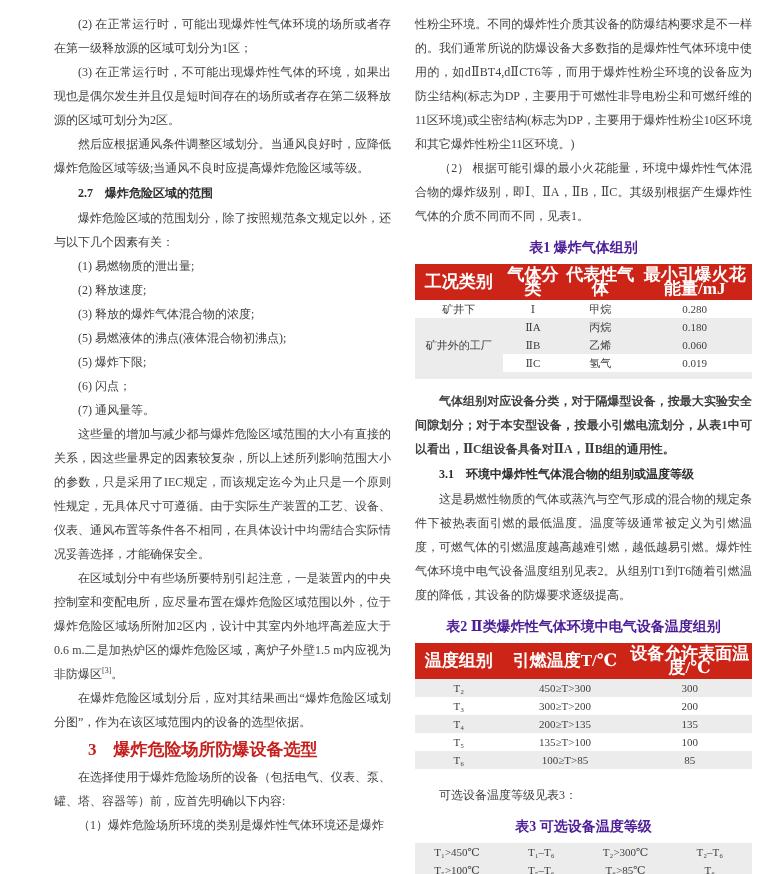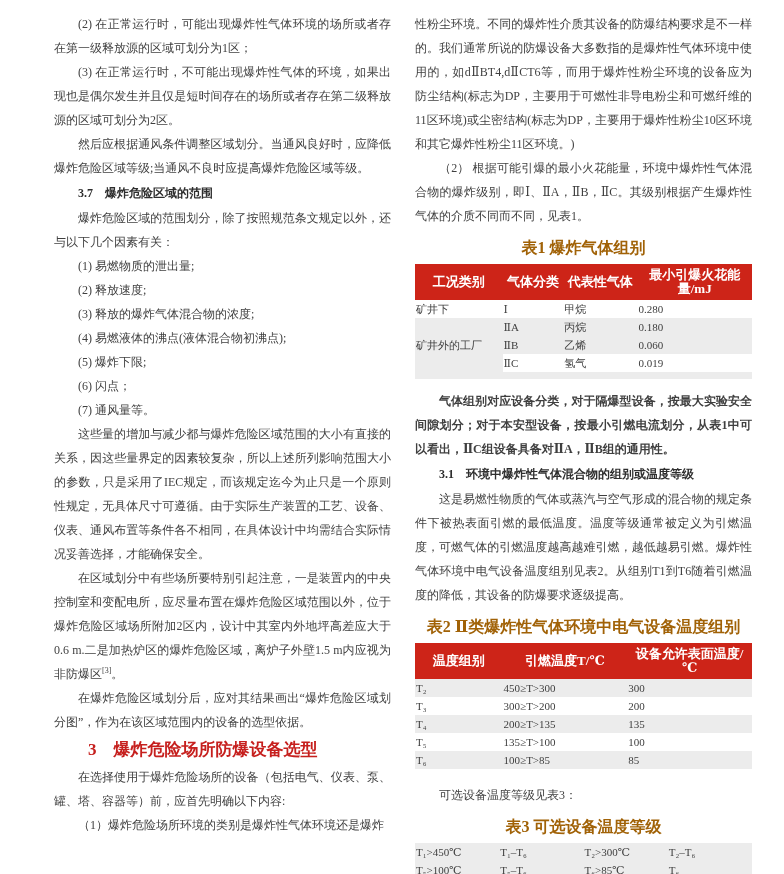--- a/index.html
+++ b/index.html
@@ -22,56 +22,56 @@
   .col-right{left:415px;}
   p{margin:0;text-indent:2em;}
   p.no-indent{text-indent:0;}
   .sec-heading{
     font-weight:bold;color:#2e2e2e;text-indent:2em;margin:1px 0;
   }
   .sec-heading.red{
     color:var(--heading-red);font-size:17px;margin:4px 0 3px 0;
   }
   .tbl-caption{
-    font-weight:bold;color:#a16207;text-align:center;text-indent:0;
-    margin:12px 0 8px 0;font-size:16px;line-height:16px;
+    font-weight:bold;color:#4c1d95;text-align:center;text-indent:0;
+    margin:12px 0 8px 0;font-size:14px;line-height:16px;
   }
   table{
     width:100%;border-collapse:collapse;table-layout:fixed;
     font-size:11px;color:#404040;
   }
   th{
     background:var(--header-bg);color:#ffffff;font-weight:bold;
-    padding:4px 1px;text-align:center;font-size:13px;line-height:14px;
+    padding:4px 1px;text-align:center;font-size:17px;line-height:14px;
   }
   td{
-    padding:2px 1px;line-height:14px;vertical-align:middle;
+    text-align:center;padding:2px 1px;line-height:14px;vertical-align:middle;
   }
   tr.alt td{background:var(--row-alt);}
   tr.strip td{height:7px;padding:0;background:var(--row-alt);}
   sup{font-size:8px;line-height:0;}
   .t1-c0{width:26%;} .t1-c1{width:18%;} .t1-c2{width:22%;} .t1-c3{width:34%;}
   .t2-c0{width:26%;} .t2-c1{width:37%;} .t2-c2{width:37%;}
   .t3-c{width:25%;}
 </style>
 </head>
 <body>
 
 <div class="page">
 
   <div class="col col-left">
     <p>(2) 在正常运行时，可能出现爆炸性气体环境的场所或者存在第一级释放源的区域可划分为1区；</p>
     <p>(3) 在正常运行时，不可能出现爆炸性气体的环境，如果出现也是偶尔发生并且仅是短时间存在的场所或者存在第二级释放源的区域可划分为2区。</p>
     <p>然后应根据通风条件调整区域划分。当通风良好时，应降低爆炸危险区域等级;当通风不良时应提高爆炸危险区域等级。</p>
-    <div class="sec-heading">3.7　爆炸危险区域的范围</div>
+    <div class="sec-heading">2.7　爆炸危险区域的范围</div>
     <p>爆炸危险区域的范围划分，除了按照规范条文规定以外，还与以下几个因素有关：</p>
     <p>(1) 易燃物质的泄出量;</p>
     <p>(2) 释放速度;</p>
     <p>(3) 释放的爆炸气体混合物的浓度;</p>
-    <p>(4) 易燃液体的沸点(液体混合物初沸点);</p>
+    <p>(5) 易燃液体的沸点(液体混合物初沸点);</p>
     <p>(5) 爆炸下限;</p>
     <p>(6) 闪点；</p>
     <p>(7) 通风量等。</p>
     <p>这些量的增加与减少都与爆炸危险区域范围的大小有直接的关系，因这些量界定的因素较复杂，所以上述所列影响范围大小的参数，只是采用了IEC规定，而该规定迄今为止只是一个原则性规定，无具体尺寸可遵循。由于实际生产装置的工艺、设备、仪表、通风布置等条件各不相同，在具体设计中均需结合实际情况妥善选择，才能确保安全。</p>
     <p><span>在区域划分中有些场所要特别引起注意，一是装置内的中央控制室和变配电所，应尽量布置在爆炸危险区域范围以外，位于爆炸危险区域场所附加2区内，设计中其室内外地坪高差应大于0.6 m.二是加热炉区的爆炸危险区域，离炉子外壁1.5 m内应视为非防爆区</span><sup>[3]</sup><span>。</span></p>
     <p>在爆炸危险区域划分后，应对其结果画出“爆炸危险区域划分图”，作为在该区域范围内的设备的选型依据。</p>
     <div class="sec-heading red">3　爆炸危险场所防爆设备选型</div>
     <p>在选择使用于爆炸危险场所的设备（包括电气、仪表、泵、罐、塔、容器等）前，应首先明确以下内容:</p>
     <p>（1）爆炸危险场所环境的类别是爆炸性气体环境还是爆炸</p>
   </div>

